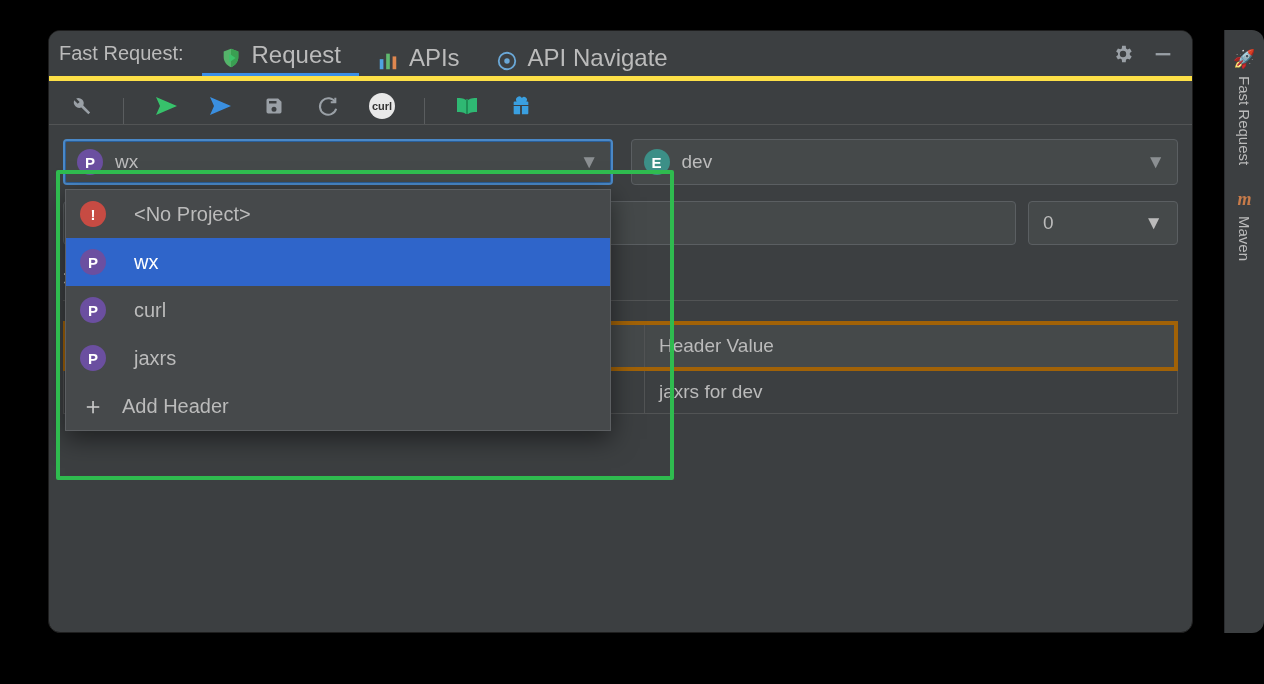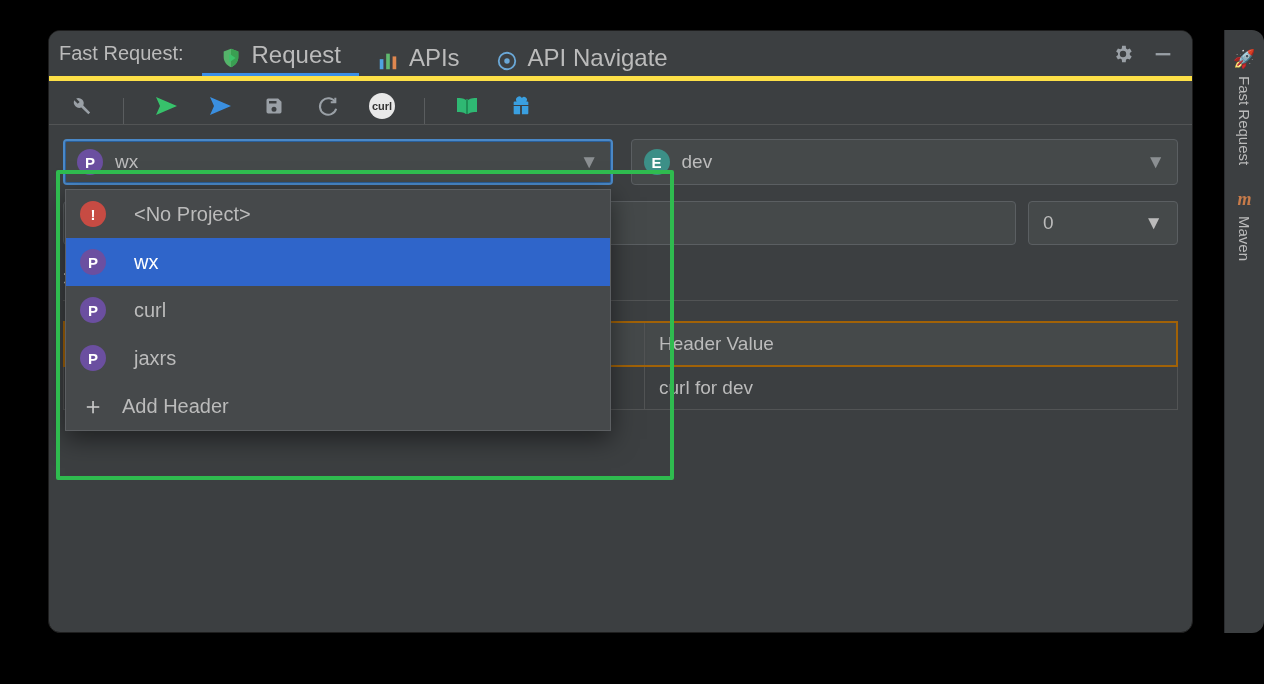--- a/index.html
+++ b/index.html
@@ -37,21 +37,21 @@
   .combo .chev { margin-left:auto; color:#8b8f92; }
   .badge { width:26px; height:26px; border-radius:50%; display:flex; align-items:center; justify-content:center; font-size:15px; font-weight:600; margin-right:12px; color:#fff;}
   .badge.p { background:#6b4fa0; }
   .badge.e { background:#3c8f87; }
   .badge.excl { background:#c74b43; }
   .url-row { display:flex; gap:12px; margin-top:16px; }
   .url-input { flex:1; height:44px; background:#45494a; border:1px solid #5b5f62; border-radius:4px; }
   .num-combo { width:150px; height:44px; background:#45494a; border:1px solid #5b5f62; border-radius:4px; display:flex; align-items:center; padding:0 14px; }
   .resp-bar { margin-top:22px; font-size:20px; color:#bbb; padding-bottom:10px; border-bottom:1px solid #525455;}
   .table { margin-top:20px; }
-  .thead { display:flex; border:2px solid #a16207; }
+  .thead { display:flex; border:4px solid #a16207; }
   .th { padding:10px 14px; color:#bbb; background:#45494a; border-right:1px solid #525455;}
   .th:first-child { width:48px; }
   .th:nth-child(2) { flex:1; }
   .th:nth-child(3) { flex:1; border-right:none;}
   .trow { display:flex; border:1px solid #525455; border-top:none; }
   .td { padding:10px 14px; color:#bbb; border-right:1px solid #525455;}
   .td:first-child { width:48px; display:flex; align-items:center; justify-content:center;}
   .td:nth-child(2){flex:1;}
   .td:nth-child(3){flex:1; border-right:none;}
   .chk { width:18px; height:18px; border:1px solid #888; border-radius:3px; display:flex; align-items:center; justify-content:center; color:#ccc; font-size:13px;}
@@ -229,21 +229,21 @@
       <div class="thead">
         <div class="th"></div>
         <div class="th"></div>
         <div class="th">Header Value</div>
       </div>
       <div class="trow">
         <div class="td">
           <span class="chk">✓</span>
         </div>
         <div class="td">token</div>
-        <div class="td">curl for dev</div>
+        <div class="td">jaxrs for dev</div>
       </div>
     </div>
 
   </div>
 </div>
 
 <div class="sidebar">
   <div class="sb-item">
     <span class="sb-icon">🚀</span>
     <span>Fast Request</span>

